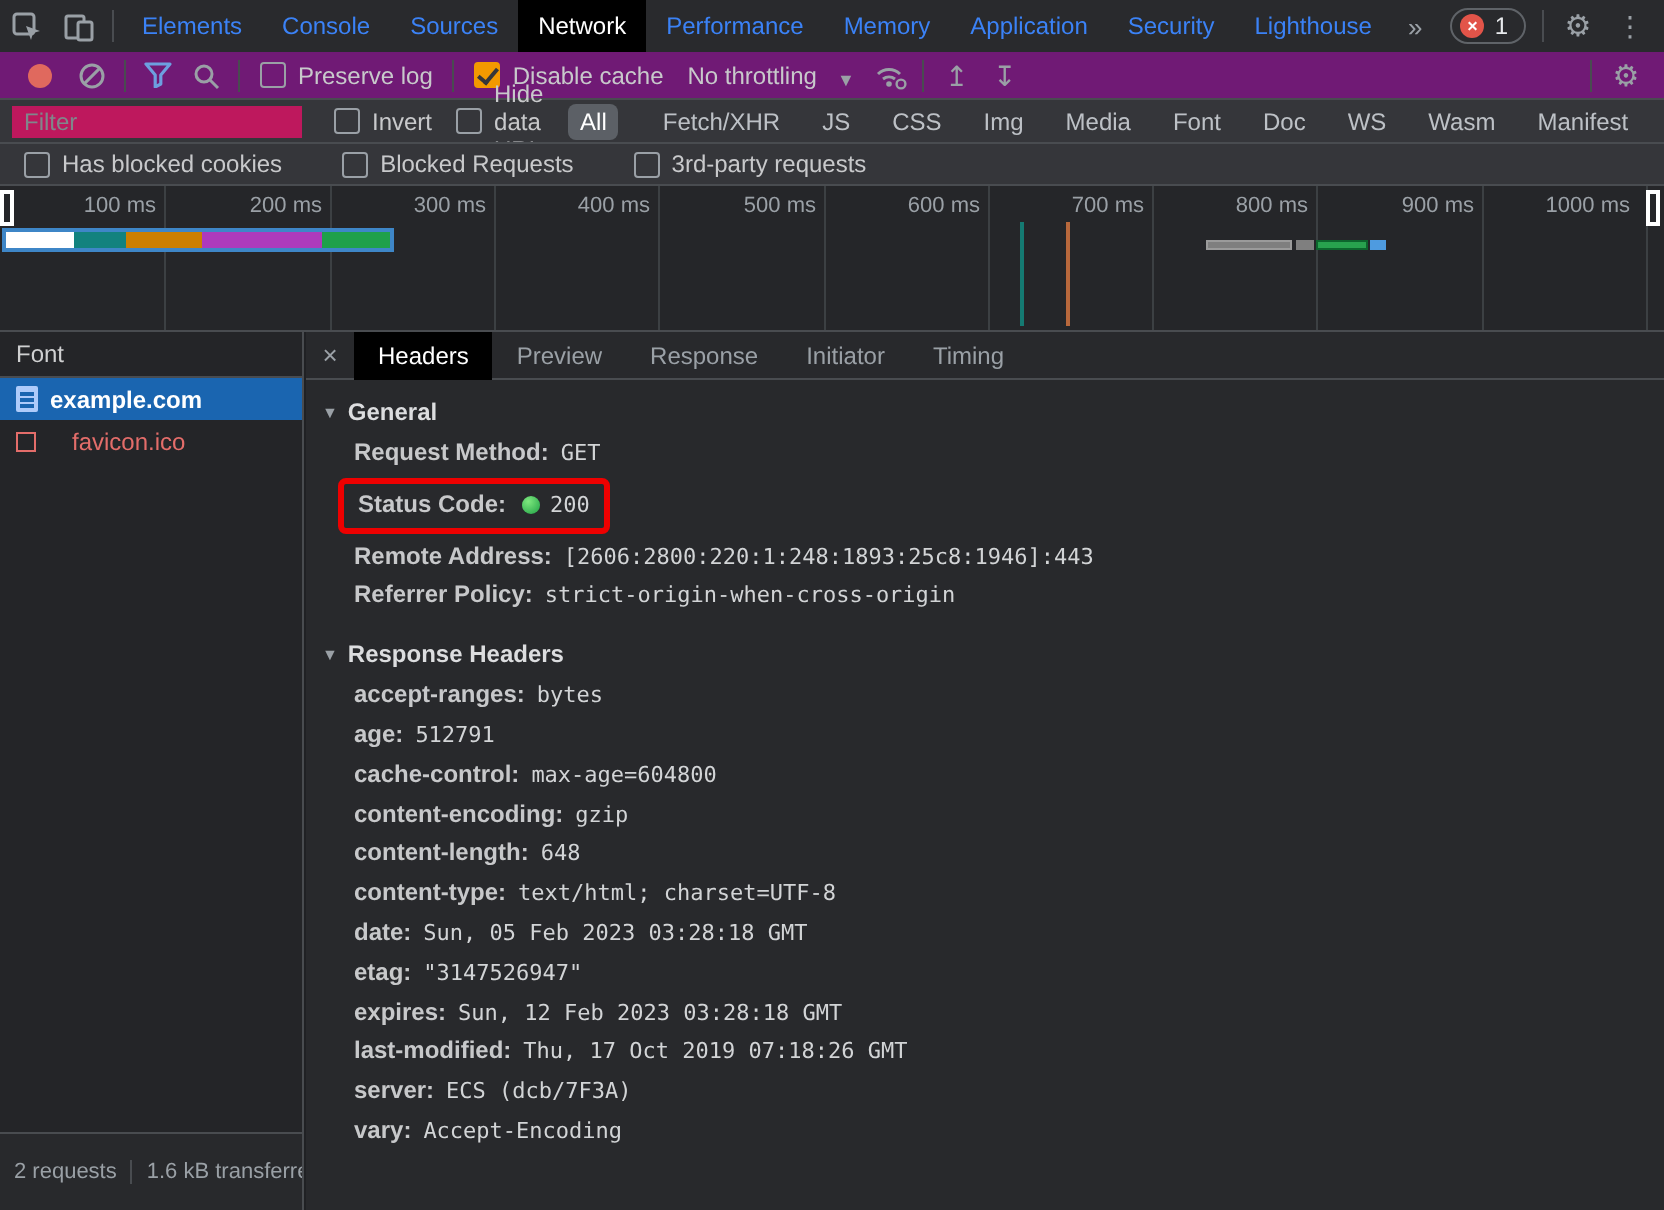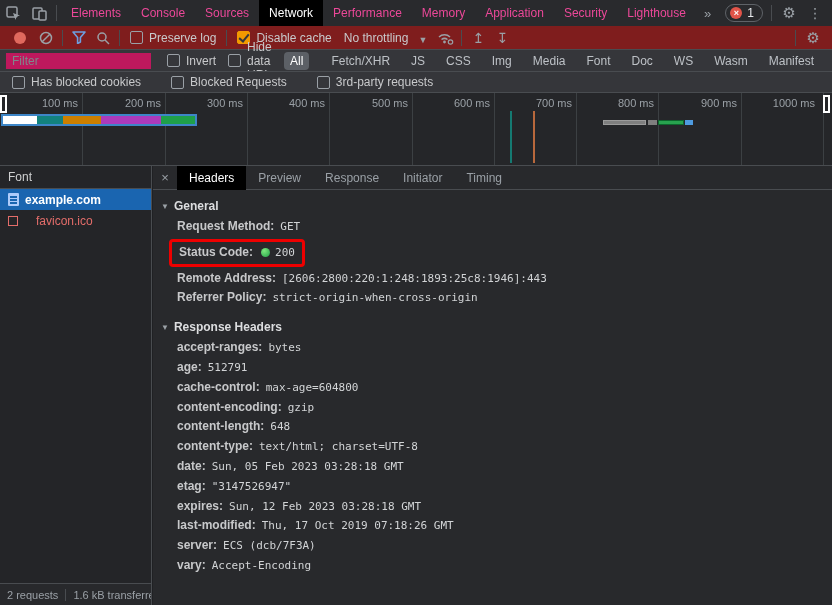--- a/index.html
+++ b/index.html
@@ -11,39 +11,39 @@
   }
   .mono { font-family:"DejaVu Sans Mono", monospace; font-size:11px; color:#d2d4d6; }
 
   
   .main-tabbar {
     position:absolute; left:0; top:0; width:832px; height:26px;
     background:#292a2d; display:flex; align-items:center;
   }
   .tb-icon { width:26px; height:26px; display:flex; align-items:center; justify-content:center; color:#9aa0a6; }
   .vsep { width:1px; height:16px; background:#494c50; margin:0 4px; }
-  .main-tab { padding:0 10px; height:26px; display:flex; align-items:center; color:#ec4899; cursor:default; }
+  .main-tab { padding:0 10px; height:26px; display:flex; align-items:center; color:#3b82f6; cursor:default; }
   .main-tab.active { background:#000; color:#fff; }
   .tab-overflow { padding:0 8px; color:#9aa0a6; font-size:13px; }
   .tabbar-right { margin-left:auto; display:flex; align-items:center; padding-right:4px; }
   .error-badge {
     display:flex; align-items:center; gap:5px; border:1px solid #5f6368; border-radius:10px;
     padding:1px 8px 1px 4px; margin-right:4px; color:#e8eaed;
   }
   .err-dot {
     width:12px; height:12px; border-radius:50%; background:#e25449; color:#fff;
     font-size:9px; line-height:12px; text-align:center; font-weight:bold;
   }
   .glyph-gear { font-size:15px; color:#9aa0a6; }
   .glyph-kebab { font-size:14px; color:#9aa0a6; letter-spacing:0; }
 
   
   .net-toolbar {
     position:absolute; left:0; top:26px; width:832px; height:23px;
-    background:#7f1d1d; display:flex; align-items:center; padding:0 6px;
+    background:#701a75; display:flex; align-items:center; padding:0 6px;
   }
   .record-dot { width:12px; height:12px; border-radius:50%; background:#e0695e; margin:0 8px; }
   .icon-btn { width:24px; height:20px; display:flex; align-items:center; justify-content:center; color:#9aa0a6; }
   .chk-group { display:flex; align-items:center; gap:6px; padding:0 6px; color:#c8c9cb; }
   .checkbox {
     width:13px; height:13px; border:1.5px solid #9aa0a6; border-radius:2px; background:transparent;
     display:inline-block; position:relative; flex:0 0 auto;
   }
   .checkbox.checked { background:#f29900; border-color:#f29900; }
   .checkbox.checked::after {
@@ -100,21 +100,21 @@
   .req-row { height:21px; display:flex; align-items:center; gap:6px; padding-left:8px; }
   .req-row.selected { background:#1a65b0; color:#fff;font-weight:bold; }
   .req-row.error { color:#e36d6a;gap:18px; }
   .doc-icon { width:11px; height:13px; background:#aecbfa; border-radius:1px; position:relative; flex:0 0 auto; }
   .doc-icon::after {
     content:""; position:absolute; left:2px; top:3px; width:7px; height:1.5px; background:#1a65b0;
     box-shadow:0 3px 0 #1a65b0, 0 6px 0 #1a65b0;
   }
   .favicon-icon { width:10px; height:10px; border:1.5px solid #e36d6a; flex:0 0 auto; }
   .summary-bar {
-    position:absolute; left:0; bottom:0; width:151px; height:22px;
+    position:absolute; left:0; bottom:0; width:151px; height:39px;
     background:#28292c; border-top:1px solid #494c50; display:flex; align-items:center;
     font-size:11px; color:#9aa0a6; white-space:nowrap; overflow:hidden;
   }
   .summary-bar .vsep { height:12px; margin:0 7px; flex:0 0 auto; }
   .summary-bar span { padding-left:7px; }
 
   .right-panel { position:absolute; left:153px; top:166px; width:679px; height:439px; background:#28292c; }
   .detail-tabs { height:24px; border-bottom:1px solid #494c50; display:flex; align-items:center; background:#28292c; }
   .close-x { width:24px; text-align:center; color:#9aa0a6; font-size:13px; }
   .detail-tab { padding:0 12px; height:24px; display:flex; align-items:center; color:#9aa0a6; }

